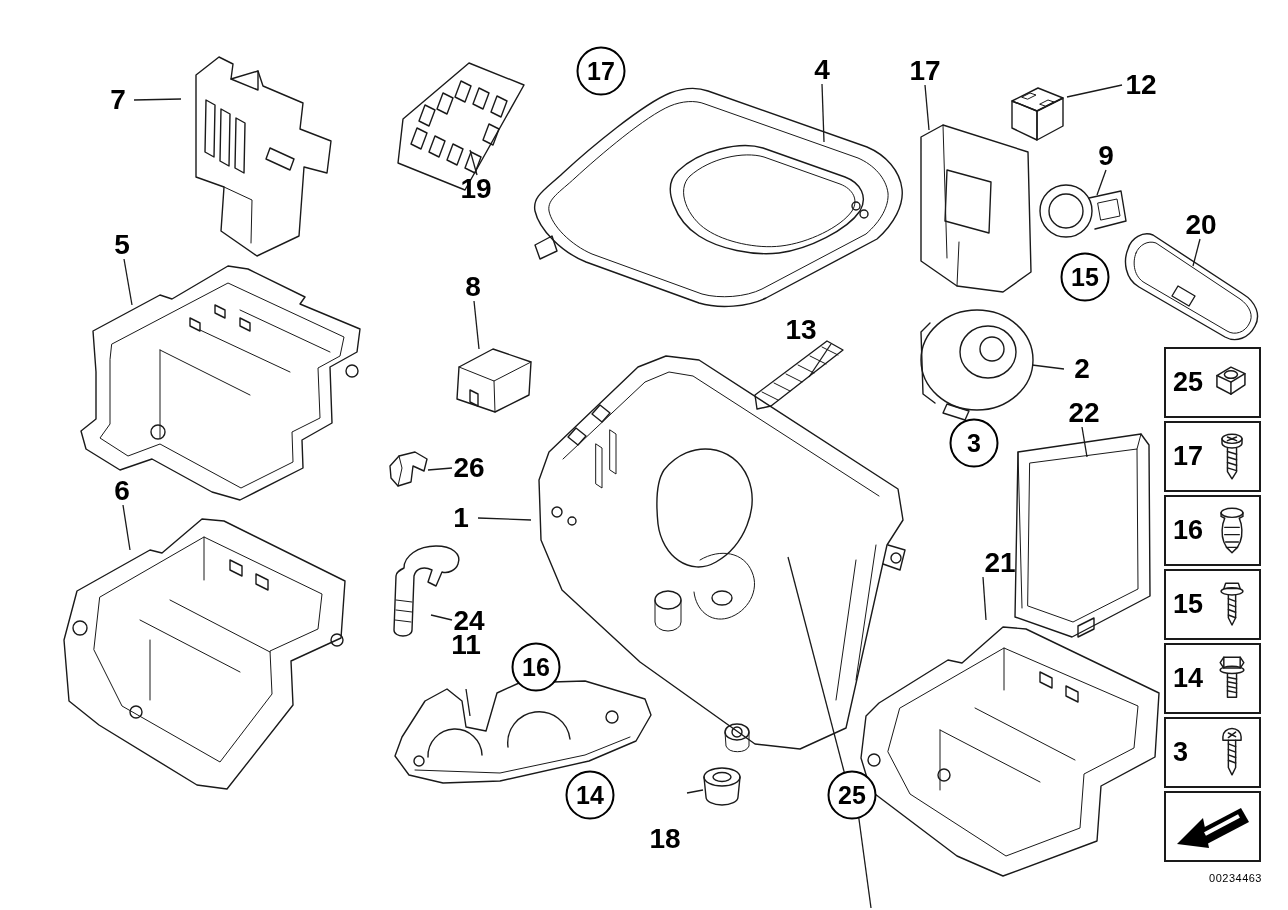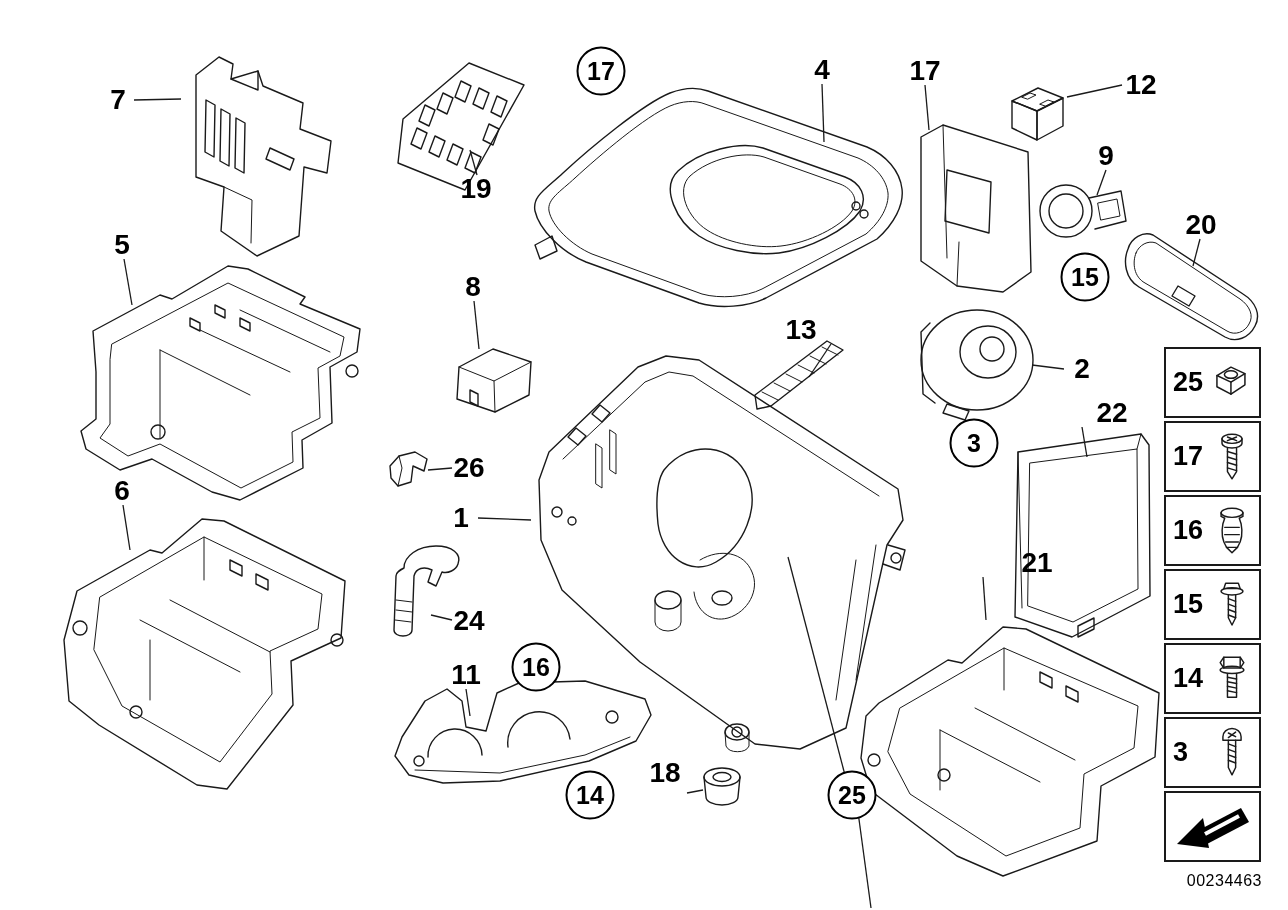--- a/index.html
+++ b/index.html
@@ -14,21 +14,21 @@
   .callout.circled{width:45px;height:45px;border:2.5px solid #000;border-radius:50%;
            background:#fff;display:flex;align-items:center;justify-content:center;font-size:25px;}
   .sidebar{position:absolute;left:1164px;top:347px;display:flex;flex-direction:column;gap:3px;z-index:4;}
   .sidebar-box{width:97px;height:71px;border:2px solid #1a1a1a;background:#fff;box-sizing:border-box;
            display:flex;align-items:center;justify-content:space-between;padding:0 7px;}
   .sidebar-num{font-size:27px;font-weight:bold;color:#000;}
   .sidebar-icon{display:flex;align-items:center;justify-content:center;}
   .sidebar-icon svg{display:block;}
   .icon-line{fill:none;stroke:#1a1a1a;stroke-width:1.6;stroke-linejoin:round;stroke-linecap:round;}
   .docnum{position:absolute;left:1170px;top:872px;width:92px;text-align:right;
-           font-size:16px;letter-spacing:.5px;color:#000;}
+           font-size:11px;letter-spacing:.5px;color:#000;}
 </style>
 </head>
 <body>
 
 <div class="stage">
 
   <svg class="diagram-svg" width="1288" height="910" viewBox="0 0 1288 910">
 
     <g class="part">
       <path d="M196,75 L219,57 L233,64 L231,79 L258,71 L263,86 L303,103 L300,129 L331,141 L327,173 L304,167 L299,236 L257,256 L221,231 L224,187 L196,177 Z"></path>
@@ -234,30 +234,30 @@
   <div class="callout" style="left:925px;top:71px">17</div>
   <div class="callout" style="left:1141px;top:85px">12</div>
   <div class="callout" style="left:1106px;top:156px">9</div>
   <div class="callout circled" style="left:1085px;top:277px">15</div>
   <div class="callout" style="left:1201px;top:225px">20</div>
   <div class="callout" style="left:122px;top:245px">5</div>
   <div class="callout" style="left:473px;top:287px">8</div>
   <div class="callout" style="left:801px;top:330px">13</div>
   <div class="callout" style="left:1082px;top:369px">2</div>
   <div class="callout circled" style="left:974px;top:443px">3</div>
-  <div class="callout" style="left:1112px;top:413px">22</div>
+  <div class="callout" style="left:1084px;top:413px">22</div>
   <div class="callout" style="left:469px;top:468px">26</div>
   <div class="callout" style="left:461px;top:518px">1</div>
   <div class="callout" style="left:469px;top:621px">24</div>
   <div class="callout" style="left:122px;top:491px">6</div>
-  <div class="callout" style="left:466px;top:675px">11</div>
+  <div class="callout" style="left:466px;top:645px">11</div>
   <div class="callout circled" style="left:536px;top:667px">16</div>
   <div class="callout circled" style="left:590px;top:795px">14</div>
-  <div class="callout" style="left:665px;top:773px">18</div>
-  <div class="callout" style="left:1037px;top:563px">21</div>
+  <div class="callout" style="left:665px;top:839px">18</div>
+  <div class="callout" style="left:1000px;top:563px">21</div>
   <div class="callout circled" style="left:852px;top:795px">25</div>
 
   <div class="sidebar">
 
     <div class="sidebar-box">
       <span class="sidebar-num">25</span>
       <span class="sidebar-icon">
         <svg width="44" height="56" viewBox="0 0 44 60">
           <g class="icon-line">
             <path d="M8,22 L23,13 L38,20 L23,29 Z"></path>

